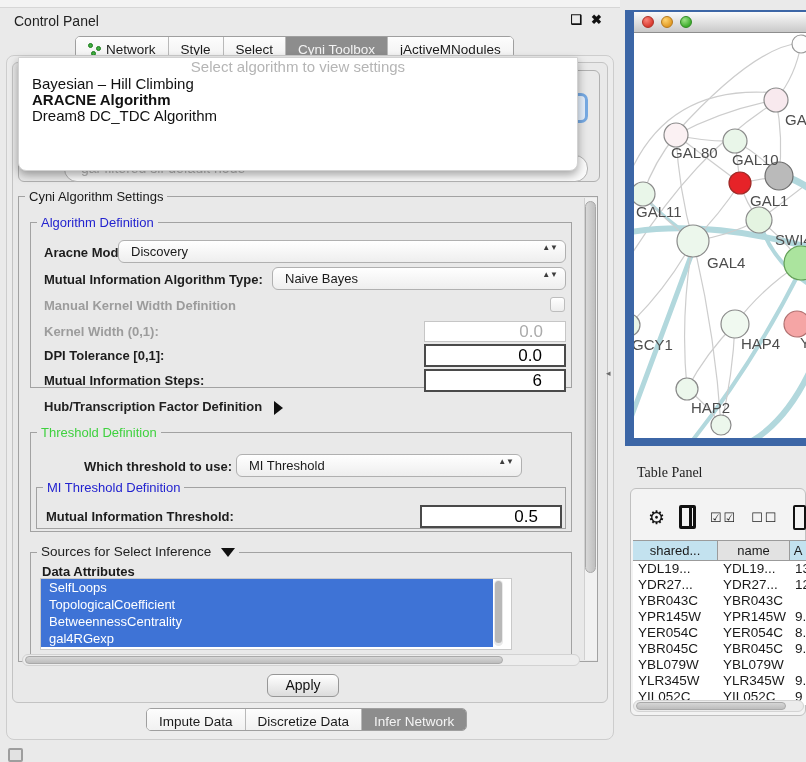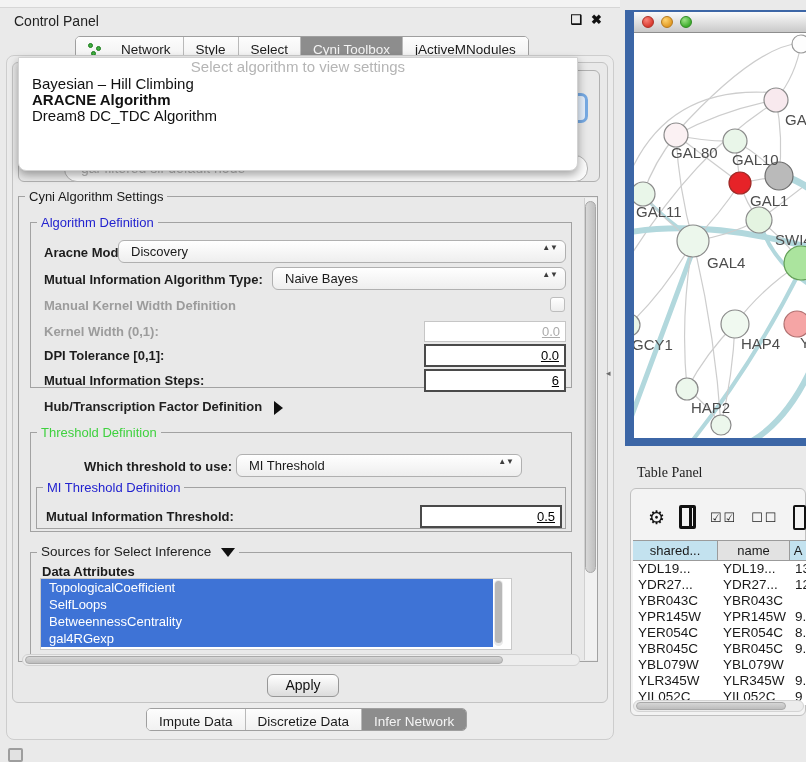--- a/index.html
+++ b/index.html
@@ -9,21 +9,21 @@
 
   
   .top-strip { left:0; top:0; width:620px; height:8px; background:#f3f3f3; border-bottom:1px solid #d6d6d6; }
   .cp-titlebar { left:0; top:8px; width:620px; height:26px; display:flex; align-items:center; }
   .cp-title { margin-left:14px; font-size:14px; color:#222; }
   .cp-win-icons { position:absolute; right:18px; top:4px; display:flex; gap:9px; font-weight:bold; color:#111; }
   .cp-win-icons span { font-size:13px; cursor:default; }
 
   
   .tabbar { left:75px; top:36px; height:23px; display:flex; border:1px solid #9f9f9f; border-radius:5px; overflow:hidden; background:#fbfbfb; }
-  .tab { padding:3px 12px 0 12px; font-size:13.5px; color:#1a1a1a; border-right:1px solid #b9b9b9; display:flex; align-items:center; gap:20px; background:linear-gradient(#fdfdfd,#f1f1f1); }
+  .tab { padding:3px 12px 0 12px; font-size:13.5px; color:#1a1a1a; border-right:1px solid #b9b9b9; display:flex; align-items:center; gap:5px; background:linear-gradient(#fdfdfd,#f1f1f1); }
   .tab:last-child { border-right:none; }
   .tab.selected { background:#8d8d8d; color:#f4f4f4; }
   .net-icon { width:13px; height:13px; display:inline-block; position:relative; }
   .net-icon i { position:absolute; width:5px; height:5px; border-radius:50%; background:#3fae3f; border:1px solid #1c7a1c; }
   .net-icon i:nth-child(1){left:0;top:0;}
   .net-icon i:nth-child(2){right:0;top:3px;}
   .net-icon i:nth-child(3){left:3px;bottom:0;}
 
   
   .outer-panel { left:6px; top:55px; width:608px; height:685px; background:#ececec; border:1px solid #cdcdcd; border-radius:8px; }
@@ -52,21 +52,21 @@
 
   .algodef-group { left:30px; top:222px; width:542px; height:166px; }
   .row-label { font-size:13px; font-weight:bold; color:#1d1d1d; white-space:nowrap; }
   .row-label.disabled { color:#9c9c9c; }
 
   .combo { border:1px solid #b0b0b0; border-radius:6px; background:linear-gradient(#ffffff,#eeeeee); height:23px; font-size:13px; display:flex; align-items:center; padding-left:12px; position:absolute; }
   .combo .spinner { position:absolute; right:7px; top:3px; display:flex; flex-direction:column; align-items:center; line-height:7px; font-size:8px; color:#3c3c3c; }
 
   .checkbox { width:15px; height:15px; border:1px solid #bdbdbd; border-radius:3px; background:linear-gradient(#ffffff,#ededed); }
 
-  .field { position:absolute; background:#ffffff; font-size:13px; text-align:right; padding-right:5px; display:flex; align-items:center; justify-content:flex-end;text-decoration:underline; }
+  .field { position:absolute; background:#ffffff; font-size:17px; text-align:right; padding-right:22px; display:flex; align-items:center; justify-content:flex-end; }
   .field.light { border:1px solid #c6c6c6; color:#ababab; }
   .field.dark { border:2px solid #4a4a4a; color:#000; }
 
   .hub-row { left:44px; top:399px; font-size:13px; font-weight:bold; color:#222; }
   .tri-right { display:inline-block; margin-left:8px; width:0; height:0; border-left:9px solid #111; border-top:7px solid transparent; border-bottom:7px solid transparent; vertical-align:middle; }
   .tri-down { display:inline-block; margin-left:6px; width:0; height:0; border-top:9px solid #111; border-left:7px solid transparent; border-right:7px solid transparent; vertical-align:middle; }
 
   .threshold-group { left:30px; top:432px; width:542px; height:100px; }
   .mithr-group { left:36px; top:487px; width:530px; height:42px; }
 
@@ -218,22 +218,22 @@
 
 <div class="abs group sources-group">
   <span class="sources-legend">
     <span>Sources for Select Inference</span>
     <span class="tri-down"></span>
   </span>
 </div>
 <div class="data-attr-label">Data Attributes</div>
 <div class="attr-list">
     <div id="attr-items">
+      <div class="attr-item">SelfLoops</div>
       <div class="attr-item">TopologicalCoefficient</div>
-      <div class="attr-item">SelfLoops</div>
       <div class="attr-item">BetweennessCentrality</div>
       <div class="attr-item">gal4RGexp</div>
     </div>
   </div>
 <div class="attr-vscroll"></div>
 <div class="attr-vthumb"></div>
 <div class="abs hscroll"></div>
 <div class="abs hthumb"></div>
 
 <div class="abs apply-btn">Apply</div>

